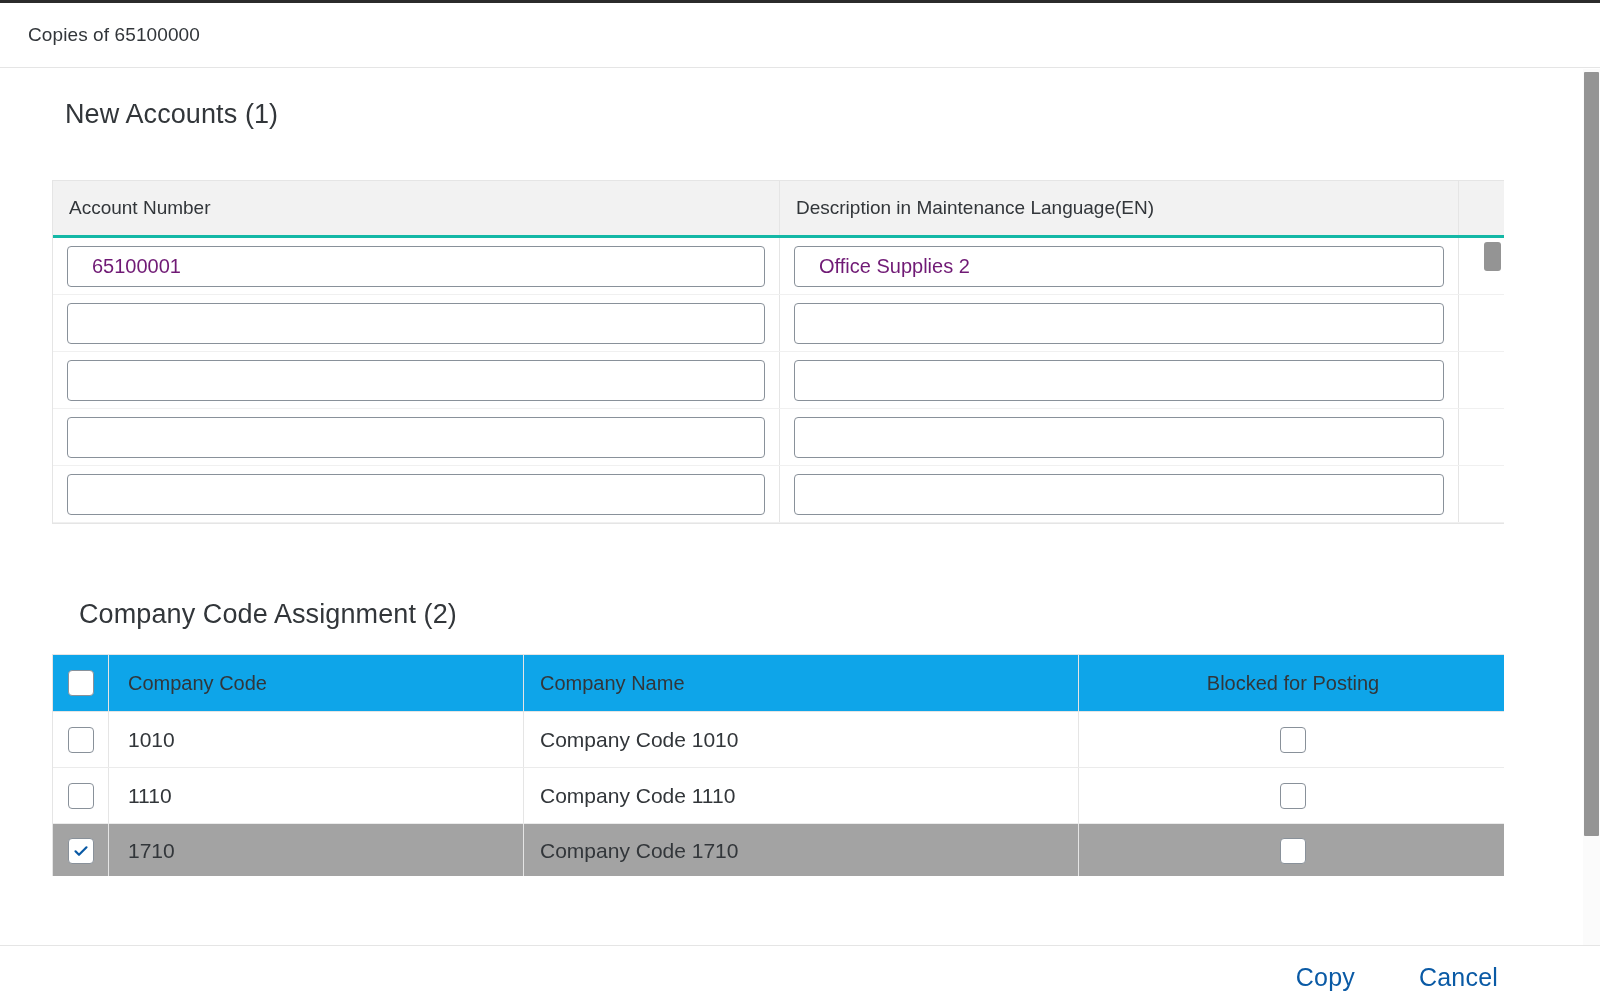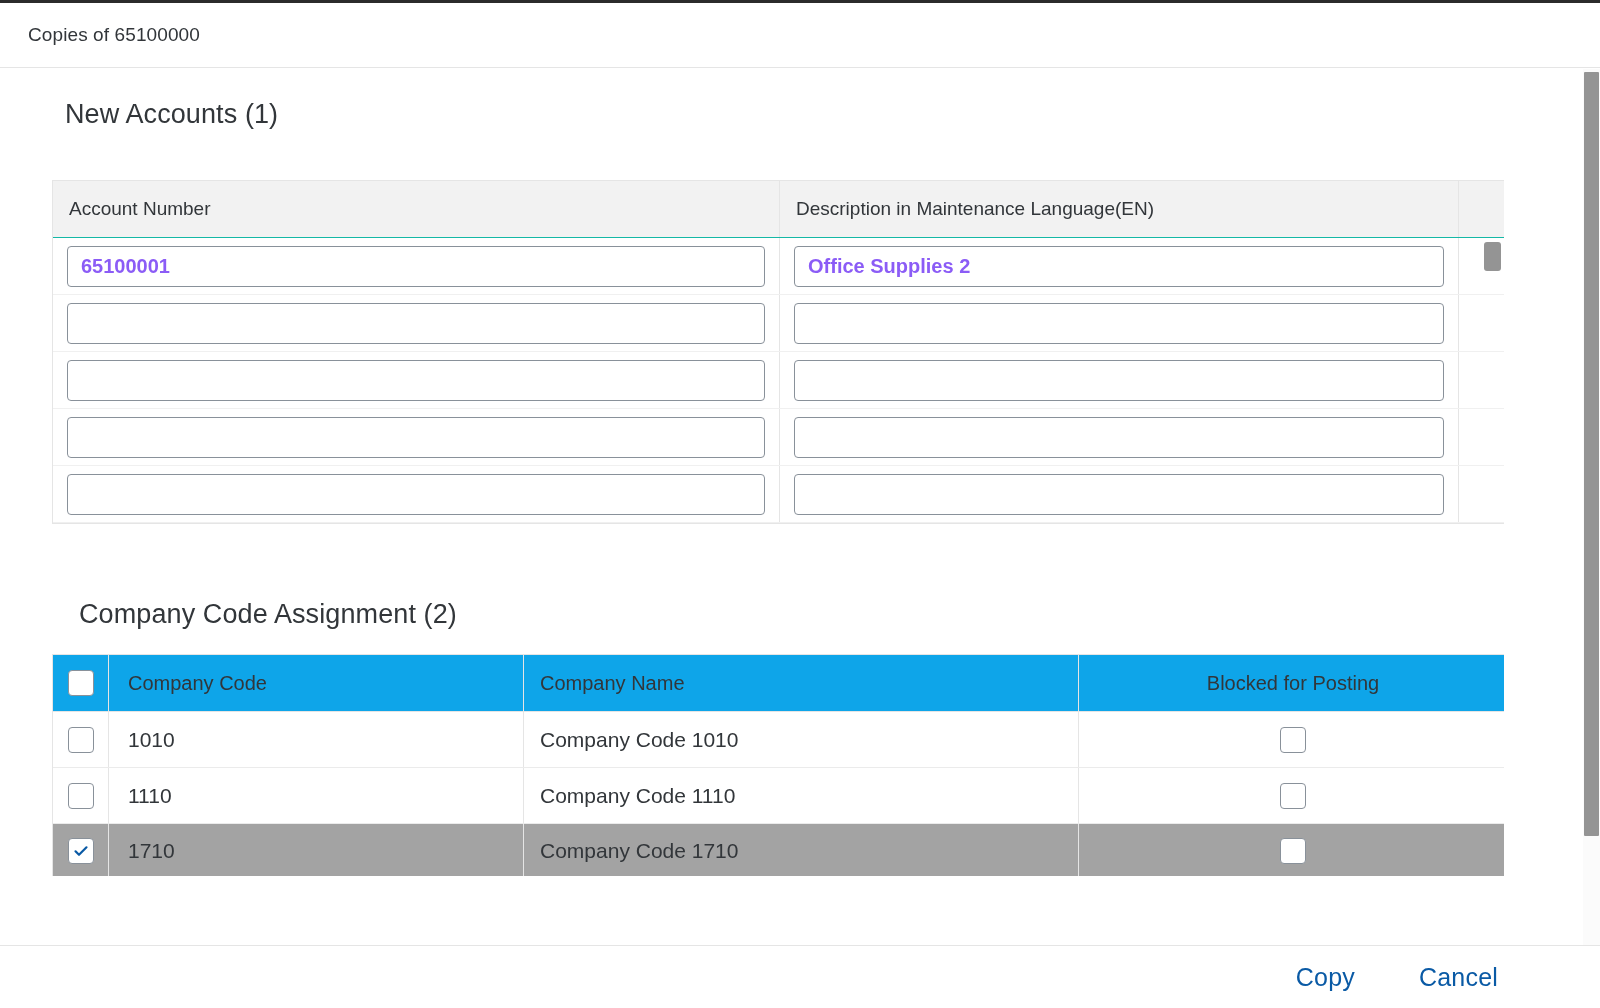--- a/index.html
+++ b/index.html
@@ -106,21 +106,21 @@
     width: 1456px;
     height: 344px;
     border: 1px solid #e5e5e5;
     background: #ffffff;
     overflow: hidden;
   }
   .accounts-header {
     display: flex;
     height: 57px;
     background: #f2f2f2;
-    border-bottom: 1px solid #14b8a6;
+    border-bottom: 3px solid #14b8a6;
   }
   .acc-col-1 { width: 727px; border-right: 1px solid #e5e5e5; }
   .acc-col-2 { width: 679px; border-right: 1px solid #e5e5e5; }
   .acc-col-3 { width: 47px; }
 
   .accounts-header .acc-col-1,
   .accounts-header .acc-col-2,
   .accounts-header .acc-col-3 {
     display: flex;
     align-items: center;
@@ -146,24 +146,23 @@
   }
 
   .field-input {
     width: 100%;
     height: 41px;
     border: 1px solid #89919a;
     border-radius: 4px;
     background: #ffffff;
     font-family: "Liberation Sans", sans-serif;
     font-size: 20px;
-    color: #8b5cf6;
-    padding: 0 13px;
+    color: #701a75;
+    padding: 0 24px;
     outline: none;
-    font-weight: bold;
   }
 
   
   .inner-scrollbar-thumb {
     position: absolute;
     top: 61px;
     left: 1431px;
     width: 17px;
     height: 29px;
     background: #949494;

